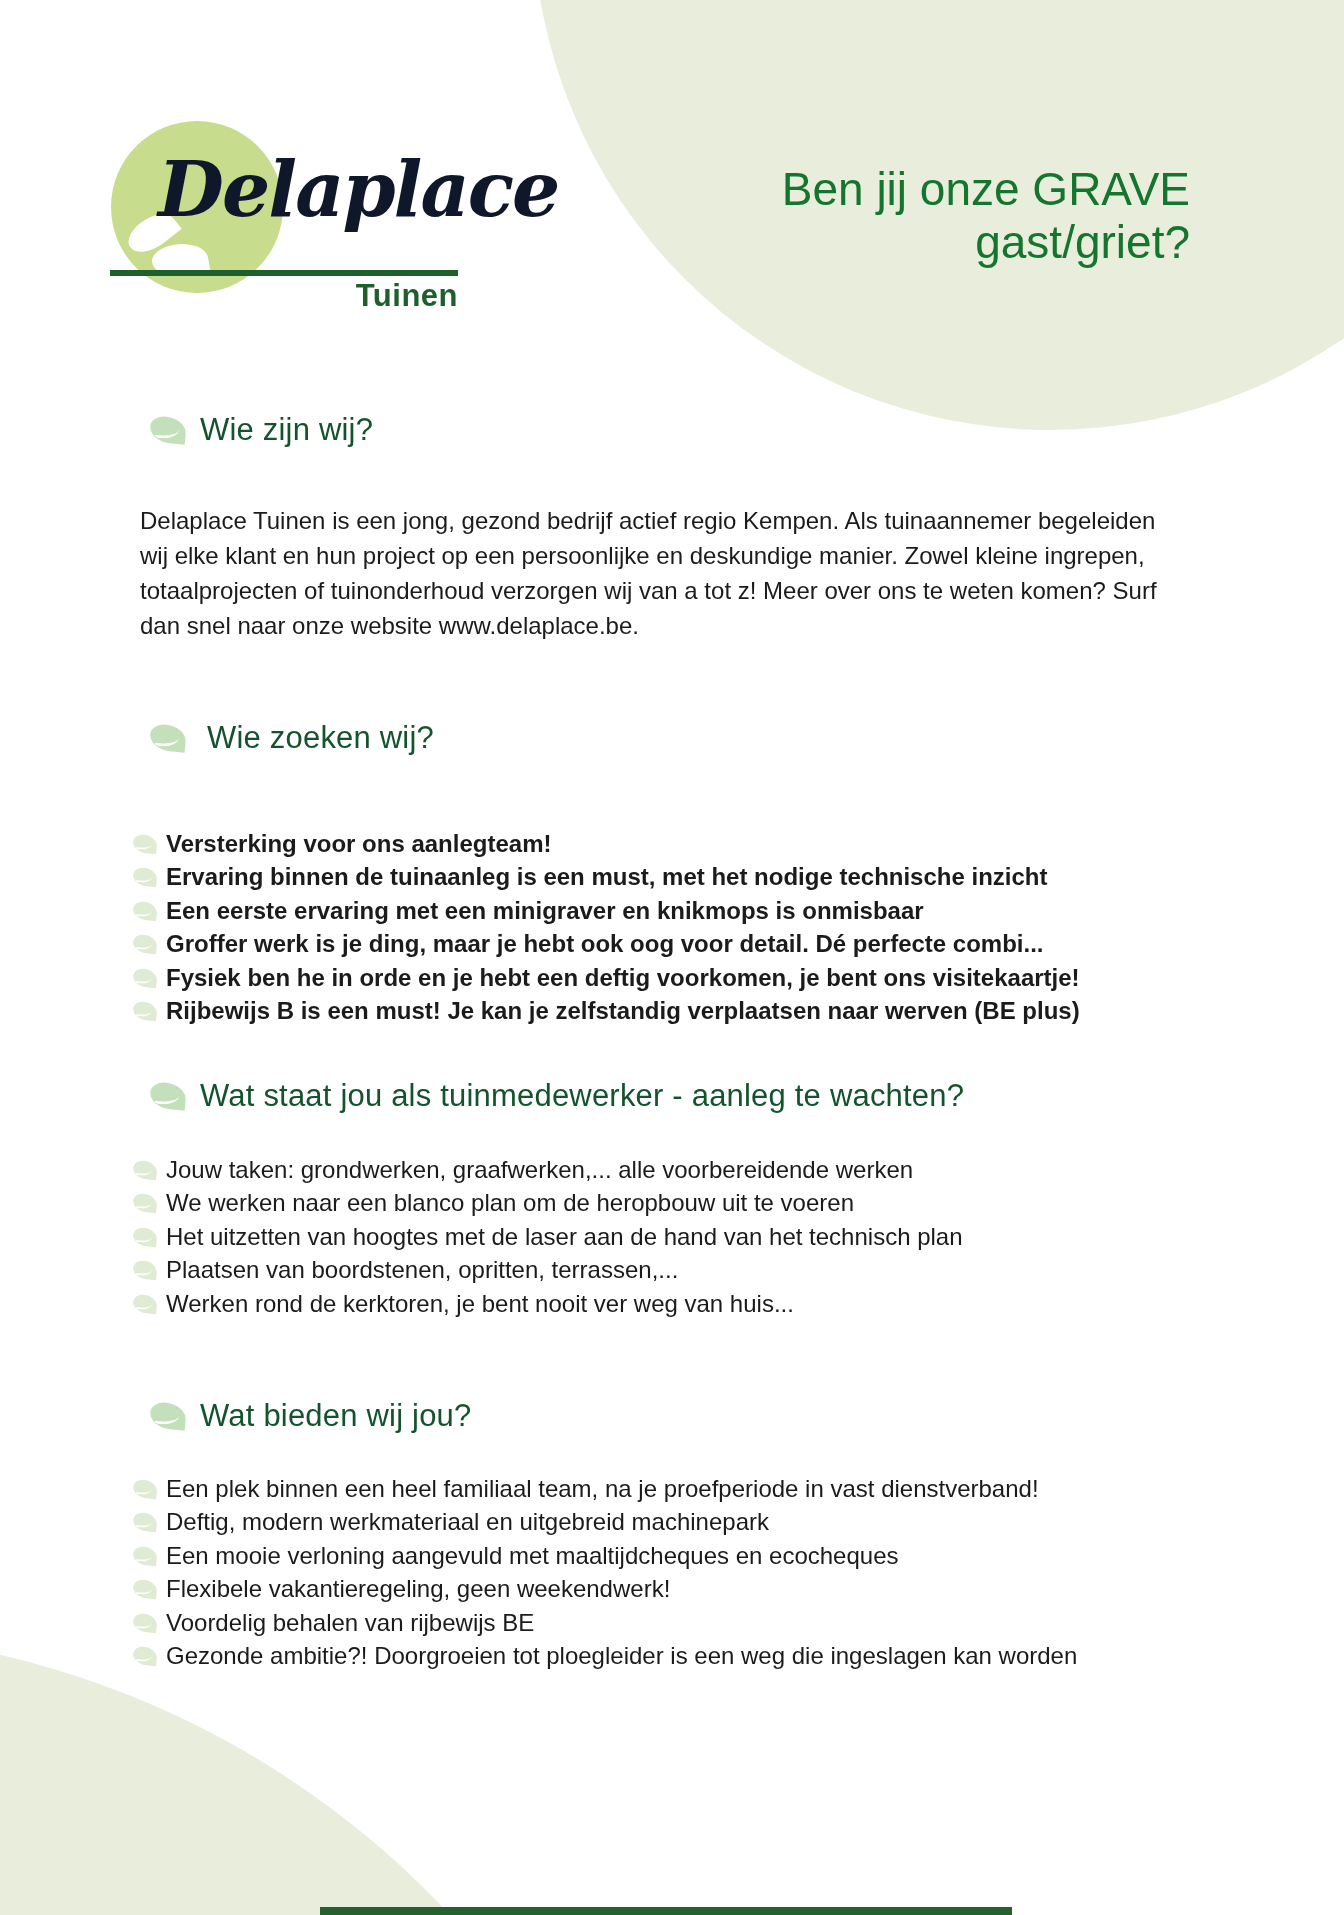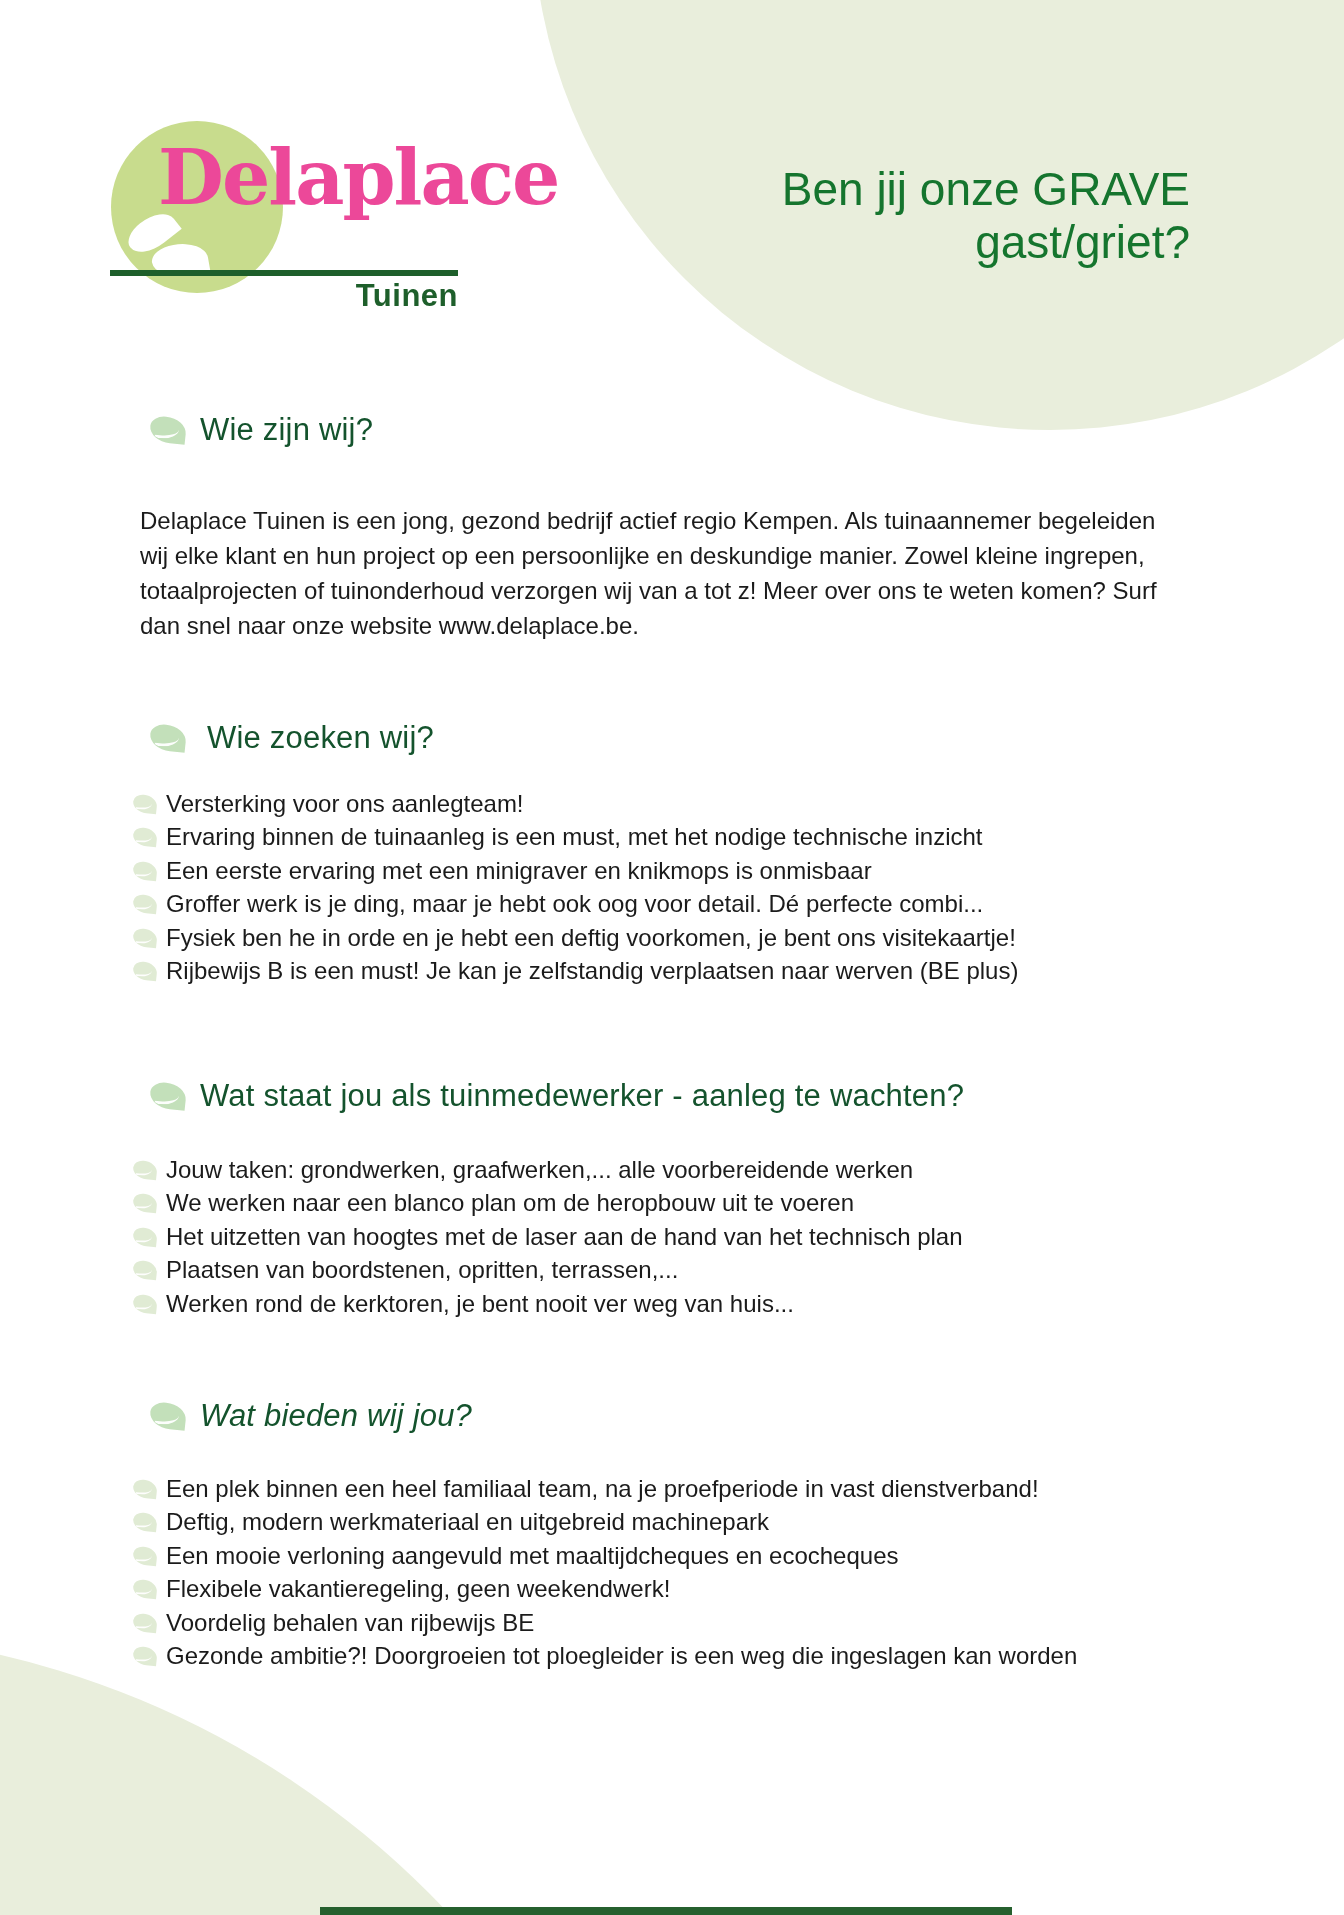--- a/index.html
+++ b/index.html
@@ -17,23 +17,23 @@
   .blob-bottom-left{left:-1088px;top:1632px;width:1776px;height:1776px;}
   .bottom-bar{position:absolute;left:320px;top:1907px;width:692px;height:8px;background:#26602e;}
 
   
   .logo{position:absolute;left:0;top:0;width:520px;height:330px;}
   .logo-circle{position:absolute;left:111px;top:121px;width:172px;height:172px;border-radius:50%;background:#c8dc8d;}
   .petal{position:absolute;background:#fff;border-radius:75% 100% 0 100%;}
   .petal-1{left:126px;top:218px;width:52px;height:30px;transform:rotate(-38deg);}
   .petal-2{left:152px;top:244px;width:56px;height:32px;transform:rotate(-10deg);}
   .logo-script{
-    position:absolute;left:158px;top:140px;width:340px;
-    font-family:"DejaVu Serif", serif;font-weight:bold;
-    font-size:76px;line-height:1;color:#ec4899;letter-spacing:-2px;
+    position:absolute;left:158px;top:152px;width:340px;
+    font-family:"DejaVu Serif", serif;font-style:italic;font-weight:bold;
+    font-size:76px;line-height:1;color:#0f172a;letter-spacing:-2px;
   }
   .logo-rule{position:absolute;left:110px;top:270px;width:348px;height:6px;background:#1e5f2b;}
   .logo-sub{
     position:absolute;left:290px;top:278px;width:168px;text-align:right;
     font-size:31px;font-weight:bold;color:#1e5f2b;letter-spacing:0.5px;
   }
 
   
   .headline{
     position:absolute;top:163px;right:154px;text-align:right;
@@ -47,29 +47,29 @@
   .leaf .vein{position:absolute;left:5px;bottom:4px;width:24px;height:11px;
     border-bottom:3px solid rgba(255,255,255,.95);border-radius:0 0 100% 30%;}
   .leaf-b .vein{left:3px;bottom:3px;width:16px;height:7px;border-bottom-width:2px;}
 
   
   .heading{position:absolute;left:150px;display:flex;align-items:center;
     font-size:31px;color:#14532d;letter-spacing:0.2px;}
   .h1{top:412px;}
   .h2{top:720px;gap:7px;}
   .h3{top:1078px;}
-  .h4{top:1398px;font-style:italic;}
+  .h4{top:1398px;}
 
   .para{
     position:absolute;left:140px;top:503px;width:1040px;
     font-size:24px;line-height:35px;color:#1b1b1b;
   }
 
   .blist{position:absolute;left:133px;list-style:none;margin:0;padding:0;}
-  .l2{top:787px;}
+  .l2{top:827px;font-weight:bold;}
   .l3{top:1153px;}
   .l4{top:1472px;}
   .blist li{display:flex;align-items:center;height:33.5px;font-size:24px;white-space:nowrap;}
 </style>
 </head>
 <body>
 
 <div class="page">
 
   <div class="blob blob-top-right"></div>

